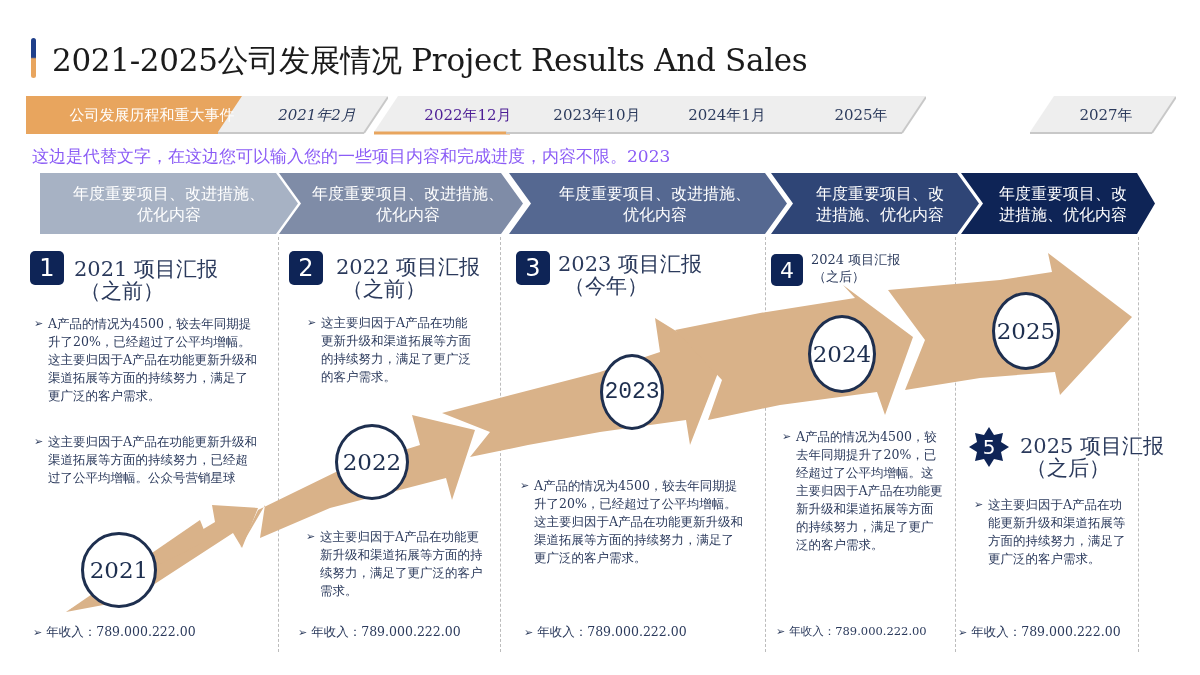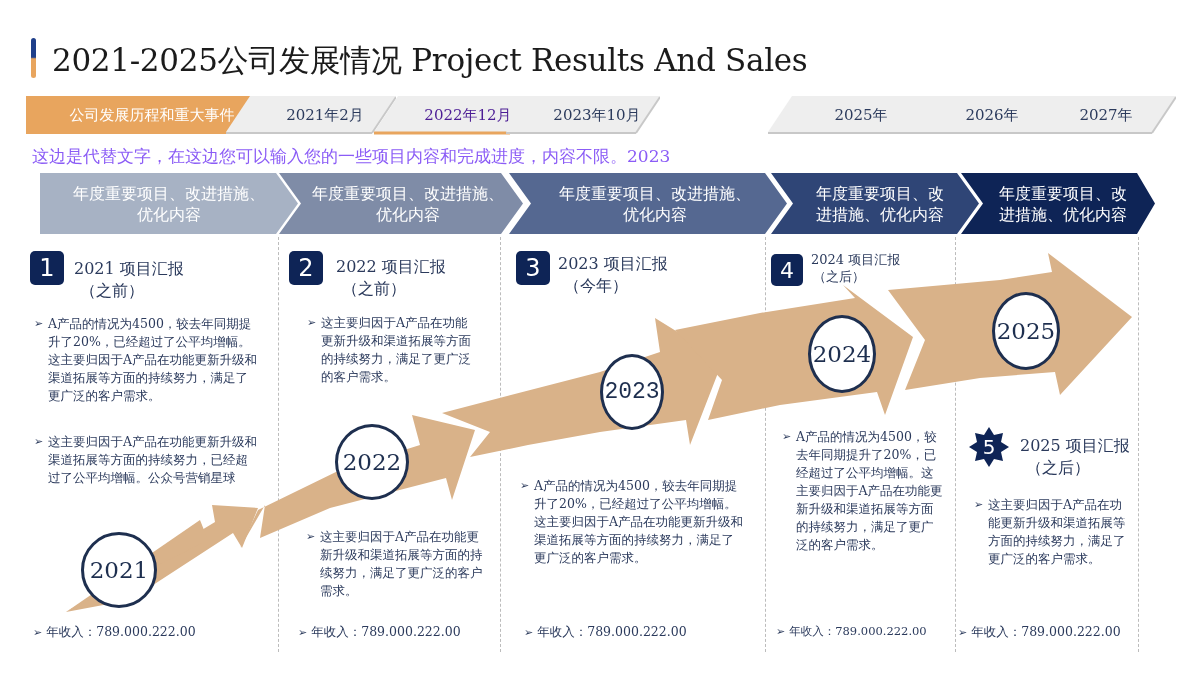--- a/index.html
+++ b/index.html
@@ -32,21 +32,21 @@
   
   .arrows { position: absolute; left: 0; top: 0; }
 
   .circle { position: absolute; border: 3px solid #1e2f4f; background: #fff; border-radius: 50%;
     display: flex; align-items: center; justify-content: center; font-size: 23px; color: #1e2f4f; }
 
   .num { position: absolute; width: 34px; height: 34px; background: #0e2456; color: #fff; border-radius: 5px;
     display: flex; align-items: center; justify-content: center; font-family: "DejaVu Sans", "Liberation Sans", sans-serif; font-size: 24px; }
   .num.small { width: 32px; height: 32px; font-size: 22px; }
 
-  .rep-title { position: absolute; font-size: 16px; color: #2b3a5c; line-height: 22px; white-space: nowrap; }
+  .rep-title { position: absolute; font-size: 21px; color: #2b3a5c; line-height: 22px; white-space: nowrap; }
   .rep-title.small { font-size: 13px; line-height: 17px; }
   .rep-sub { display: block; }
 
   .bullet { position: absolute; font-size: 12.5px; line-height: 18px; color: #2b3a5c; }
   .bullet .mark { position: absolute; left: -14px; top: 0; font-size: 11px; color: #2b3a5c; }
 
   .income { position: absolute; top: 624px; font-size: 12.5px; color: #2b3a5c; white-space: nowrap; }
   .income .mark { font-size: 11px; margin-right: 4px; }
 </style>
 </head>
@@ -55,21 +55,21 @@
 <div class="title-bar"></div>
 <div class="title">2021-2025公司发展情况 Project Results And Sales</div>
 
 <div class="tabs">
   <div class="tab first" style="left:26px;width:246px;">
     <svg width="246" height="38">
         <polygon points="0,0 246,0 222,38 0,38" fill="#e8a55e"></polygon>
       </svg>
     <span style="margin-right:22px;">公司发展历程和重大事件</span>
   </div>
-  <div class="tab" style="left:226px;width:170px;">
+  <div class="tab" style="left:218px;width:170px;font-style:italic;">
     <svg width="170" height="40">
         <polygon points="24,0 170,0 146,36 0,36" fill="#eeeeee"></polygon>
         <line x1="0" y1="37" x2="146" y2="37" stroke="#c8c8c8" stroke-width="2"></line>
         <line x1="146" y1="37" x2="170" y2="1" stroke="#c8c8c8" stroke-width="2"></line>
       </svg>
     <span>2021年2月</span>
   </div>
   <div class="tab active" style="left:374px;width:160px;">
     <svg width="160" height="40">
         <polygon points="24,0 160,0 136,36 0,36" fill="#eeeeee"></polygon>
@@ -79,35 +79,35 @@
     <span>2022年12月</span>
   </div>
   <div class="tab" style="left:506px;width:154px;">
     <svg width="154" height="40">
         <polygon points="24,0 154,0 130,36 0,36" fill="#eeeeee"></polygon>
         <line x1="0" y1="37" x2="130" y2="37" stroke="#c8c8c8" stroke-width="2"></line>
         <line x1="130" y1="37" x2="154" y2="1" stroke="#c8c8c8" stroke-width="2"></line>
       </svg>
     <span>2023年10月</span>
   </div>
+  <div class="tab" style="left:630px;width:166px;">
+    <svg width="166" height="40">
+        <polygon points="24,0 166,0 142,36 0,36" fill="#eeeeee"></polygon>
+        <line x1="0" y1="37" x2="142" y2="37" stroke="#c8c8c8" stroke-width="2"></line>
+        <line x1="142" y1="37" x2="166" y2="1" stroke="#c8c8c8" stroke-width="2"></line>
+      </svg>
+    <span>2024年1月</span>
+  </div>
   <div class="tab" style="left:768px;width:158px;">
     <svg width="158" height="40">
         <polygon points="24,0 158,0 134,36 0,36" fill="#eeeeee"></polygon>
         <line x1="0" y1="37" x2="134" y2="37" stroke="#c8c8c8" stroke-width="2"></line>
         <line x1="134" y1="37" x2="158" y2="1" stroke="#c8c8c8" stroke-width="2"></line>
       </svg>
     <span>2025年</span>
-  </div>
-  <div class="tab" style="left:896px;width:164px;">
-    <svg width="164" height="40">
-        <polygon points="24,0 164,0 140,36 0,36" fill="#eeeeee"></polygon>
-        <line x1="0" y1="37" x2="140" y2="37" stroke="#c8c8c8" stroke-width="2"></line>
-        <line x1="140" y1="37" x2="164" y2="1" stroke="#c8c8c8" stroke-width="2"></line>
-      </svg>
-    <span>2026年</span>
   </div>
   <div class="tab" style="left:1030px;width:146px;">
     <svg width="146" height="40">
         <polygon points="24,0 146,0 122,36 0,36" fill="#eeeeee"></polygon>
         <line x1="0" y1="37" x2="122" y2="37" stroke="#c8c8c8" stroke-width="2"></line>
         <line x1="122" y1="37" x2="146" y2="1" stroke="#c8c8c8" stroke-width="2"></line>
       </svg>
     <span style="margin-left:6px;">2027年</span>
   </div>
 </div>

